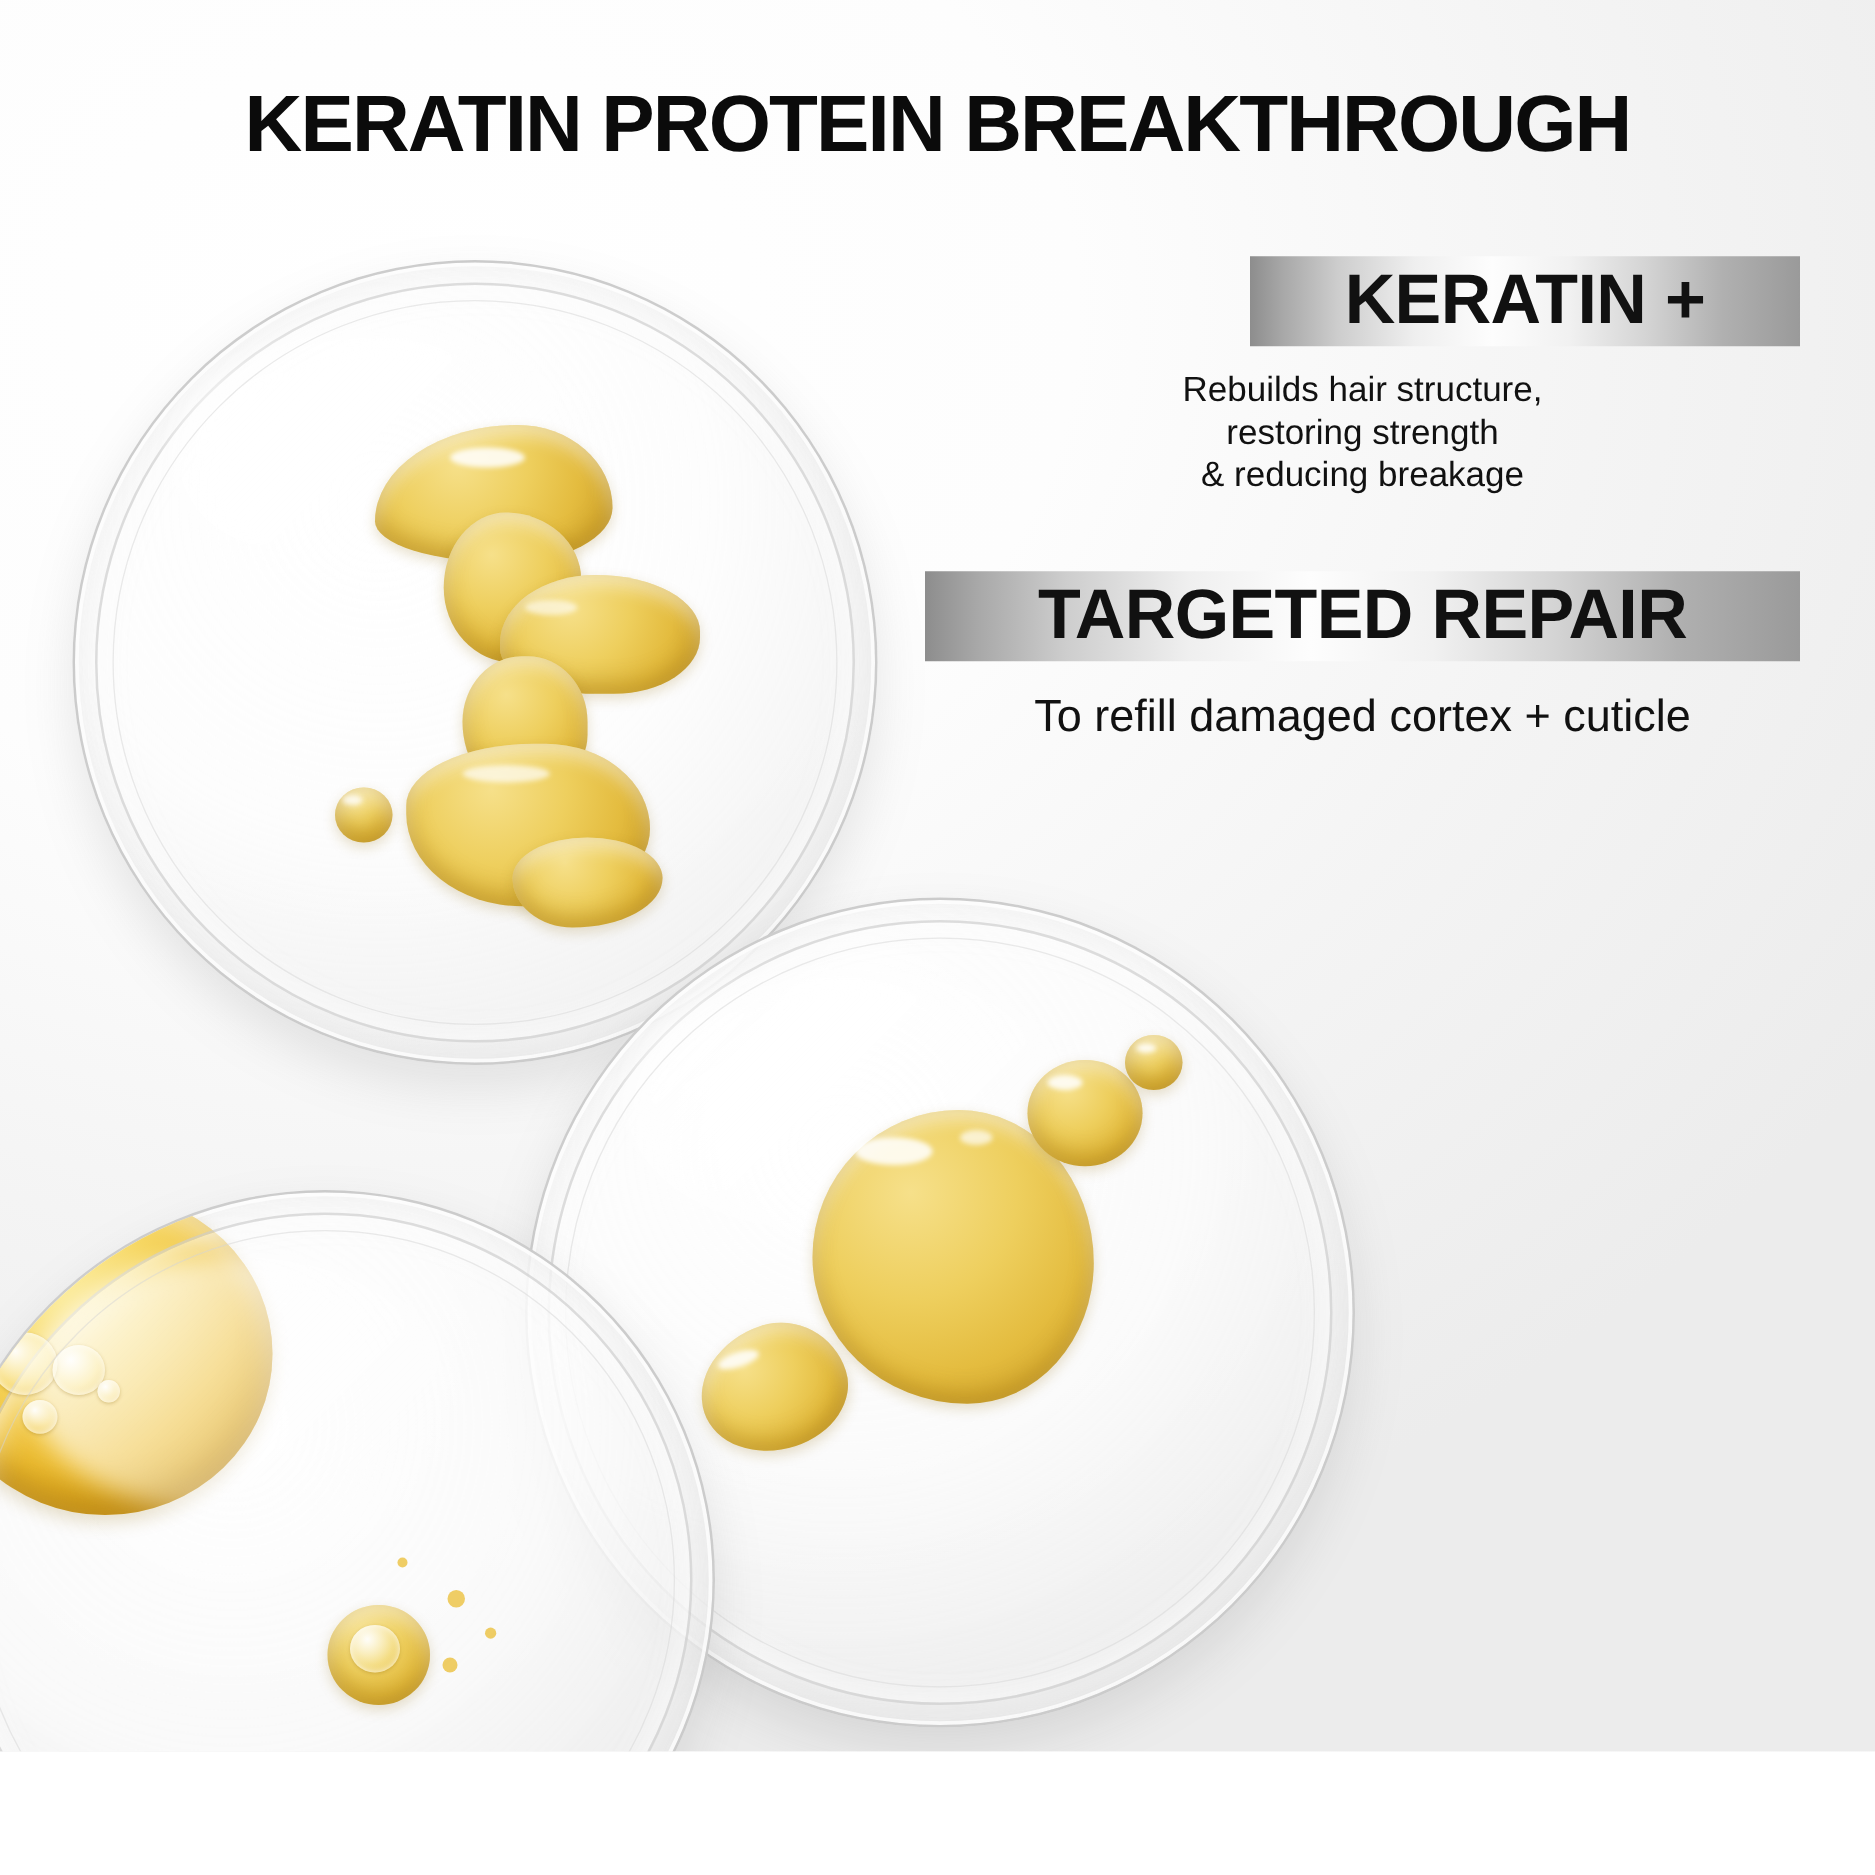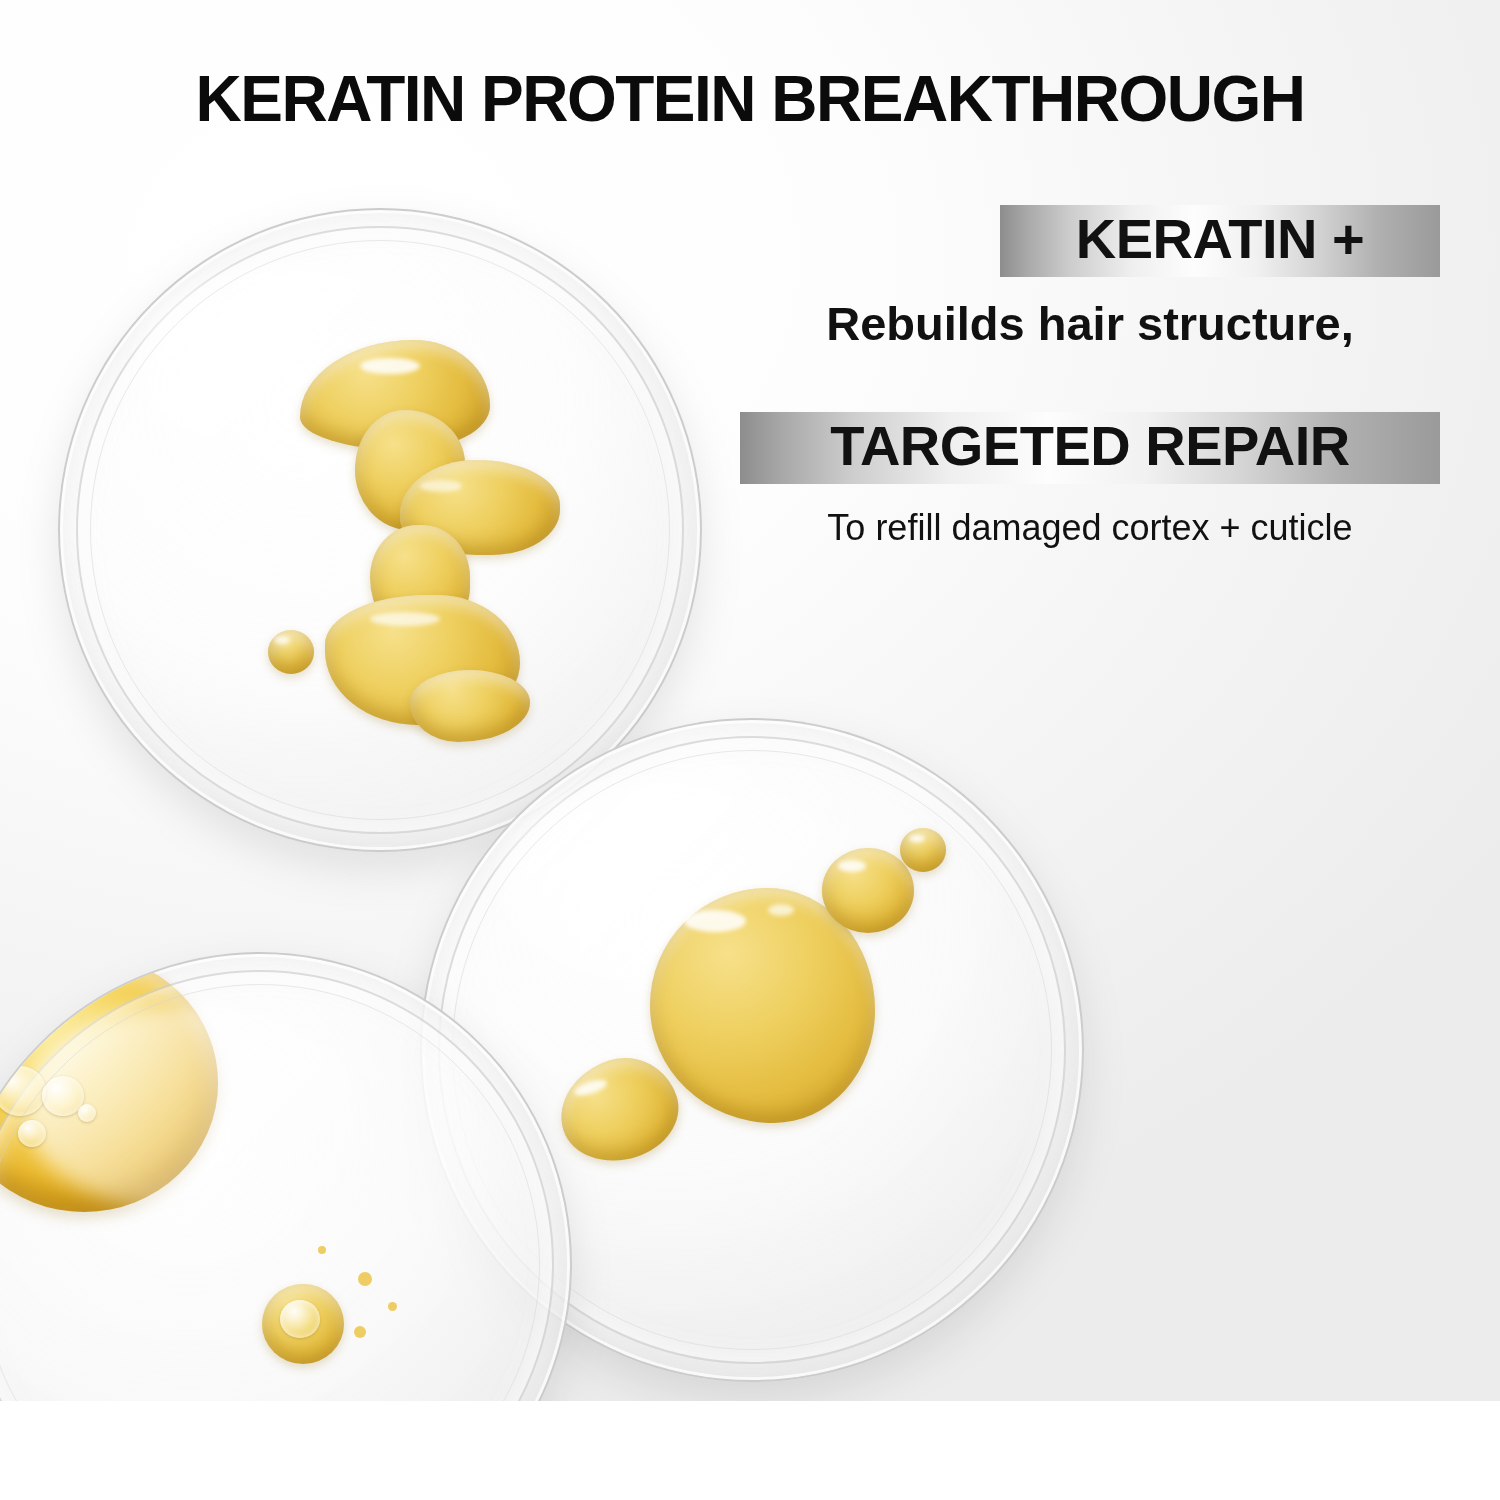--- a/index.html
+++ b/index.html
@@ -70,24 +70,24 @@
   .bar-keratin {
     width: 440px;
     margin: 0 0 0 auto;
   }
   .bar-targeted {
     width: 700px;
     margin: 16px 0 0 auto;
   }
 
   .sub-text {
-    font-size: 47px;
+    font-size: 28px;
     line-height: 1.22;
     color: #111111;
-    font-weight: 700;
+    font-weight: 400;
     margin-top: 18px;
   }
   .sub-text .line { display: block; white-space: nowrap; }
 
   .block-gap { height: 44px; }
 
   .sub-text-wide {
     font-size: 36px;
     line-height: 1.2;
     color: #111111;
@@ -312,20 +312,22 @@
     <div class="speck" style="left:368px; top:292px; width:8px; height:8px;"></div>
   </div>
 
   <div class="right-col">
 
     <div class="silver-bar bar-keratin">
       <span class="bar-text">KERATIN +</span>
     </div>
     <div class="sub-text">
       <span class="line">Rebuilds hair structure,</span>
+      <span class="line">restoring strength</span>
+      <span class="line">&amp; reducing breakage</span>
     </div>
 
     <div class="block-gap"></div>
 
     <div class="silver-bar bar-targeted">
       <span class="bar-text">TARGETED REPAIR</span>
     </div>
     <div class="sub-text-wide">To refill damaged cortex + cuticle</div>
 
   </div>

